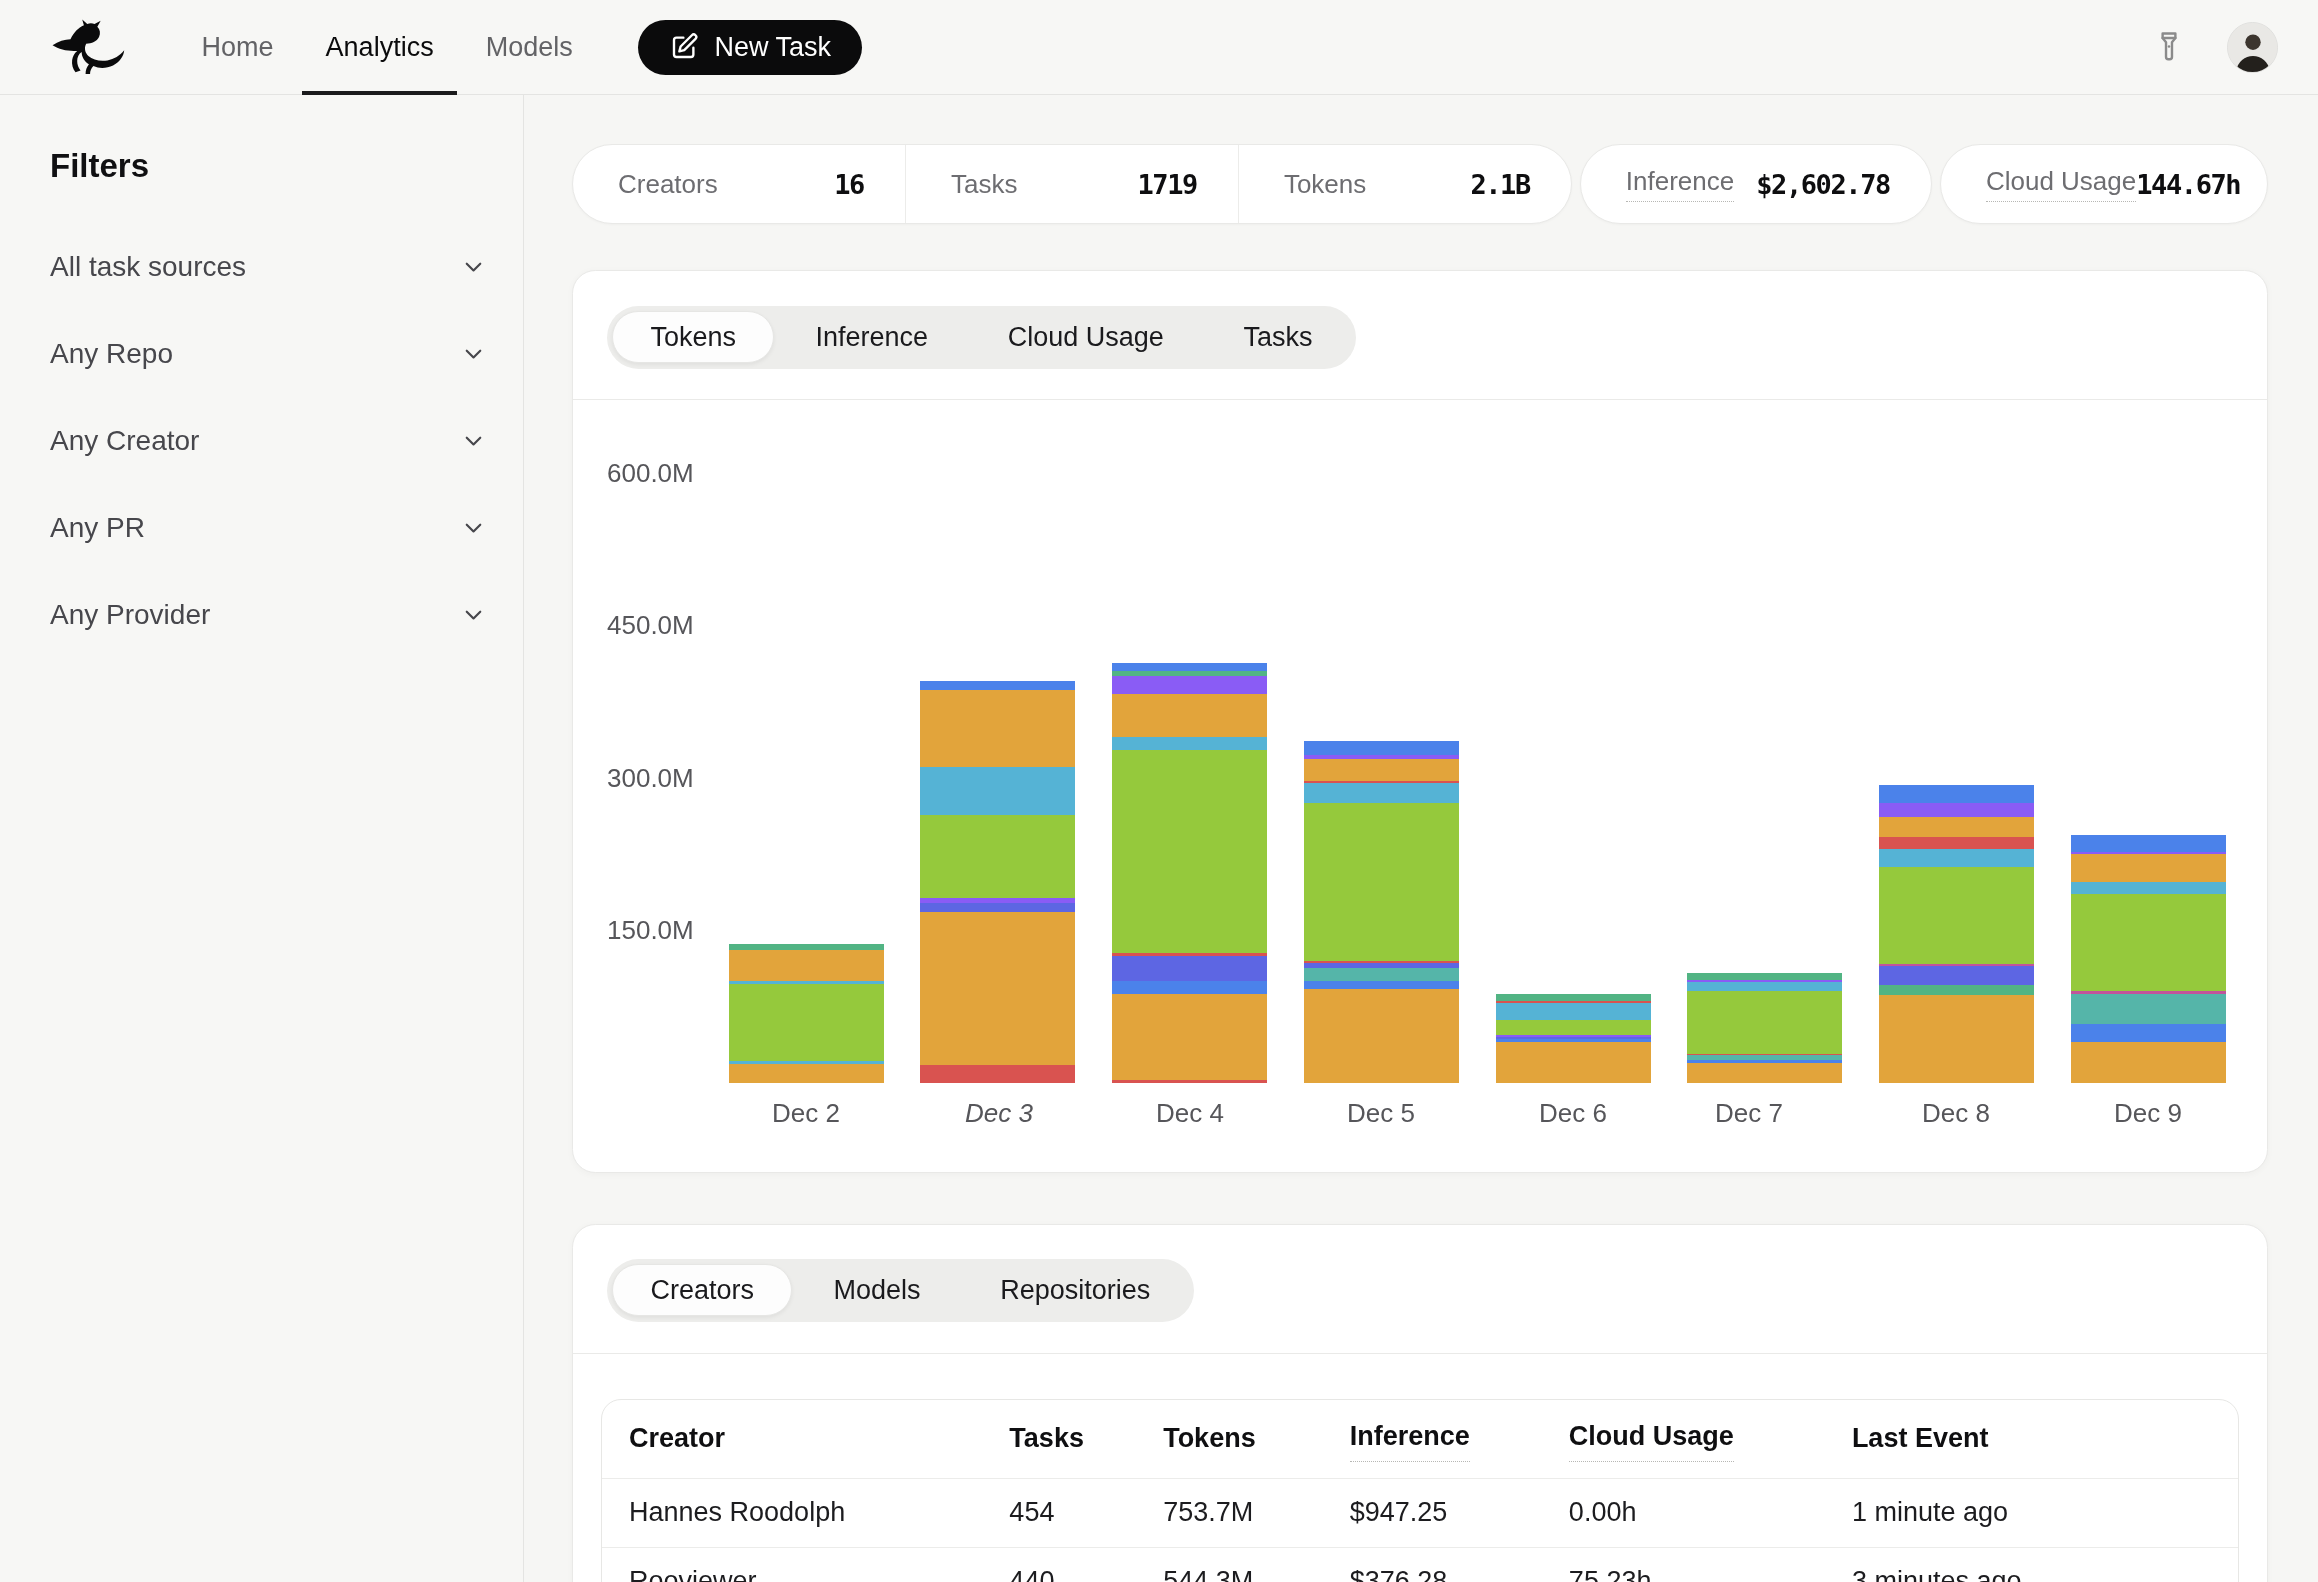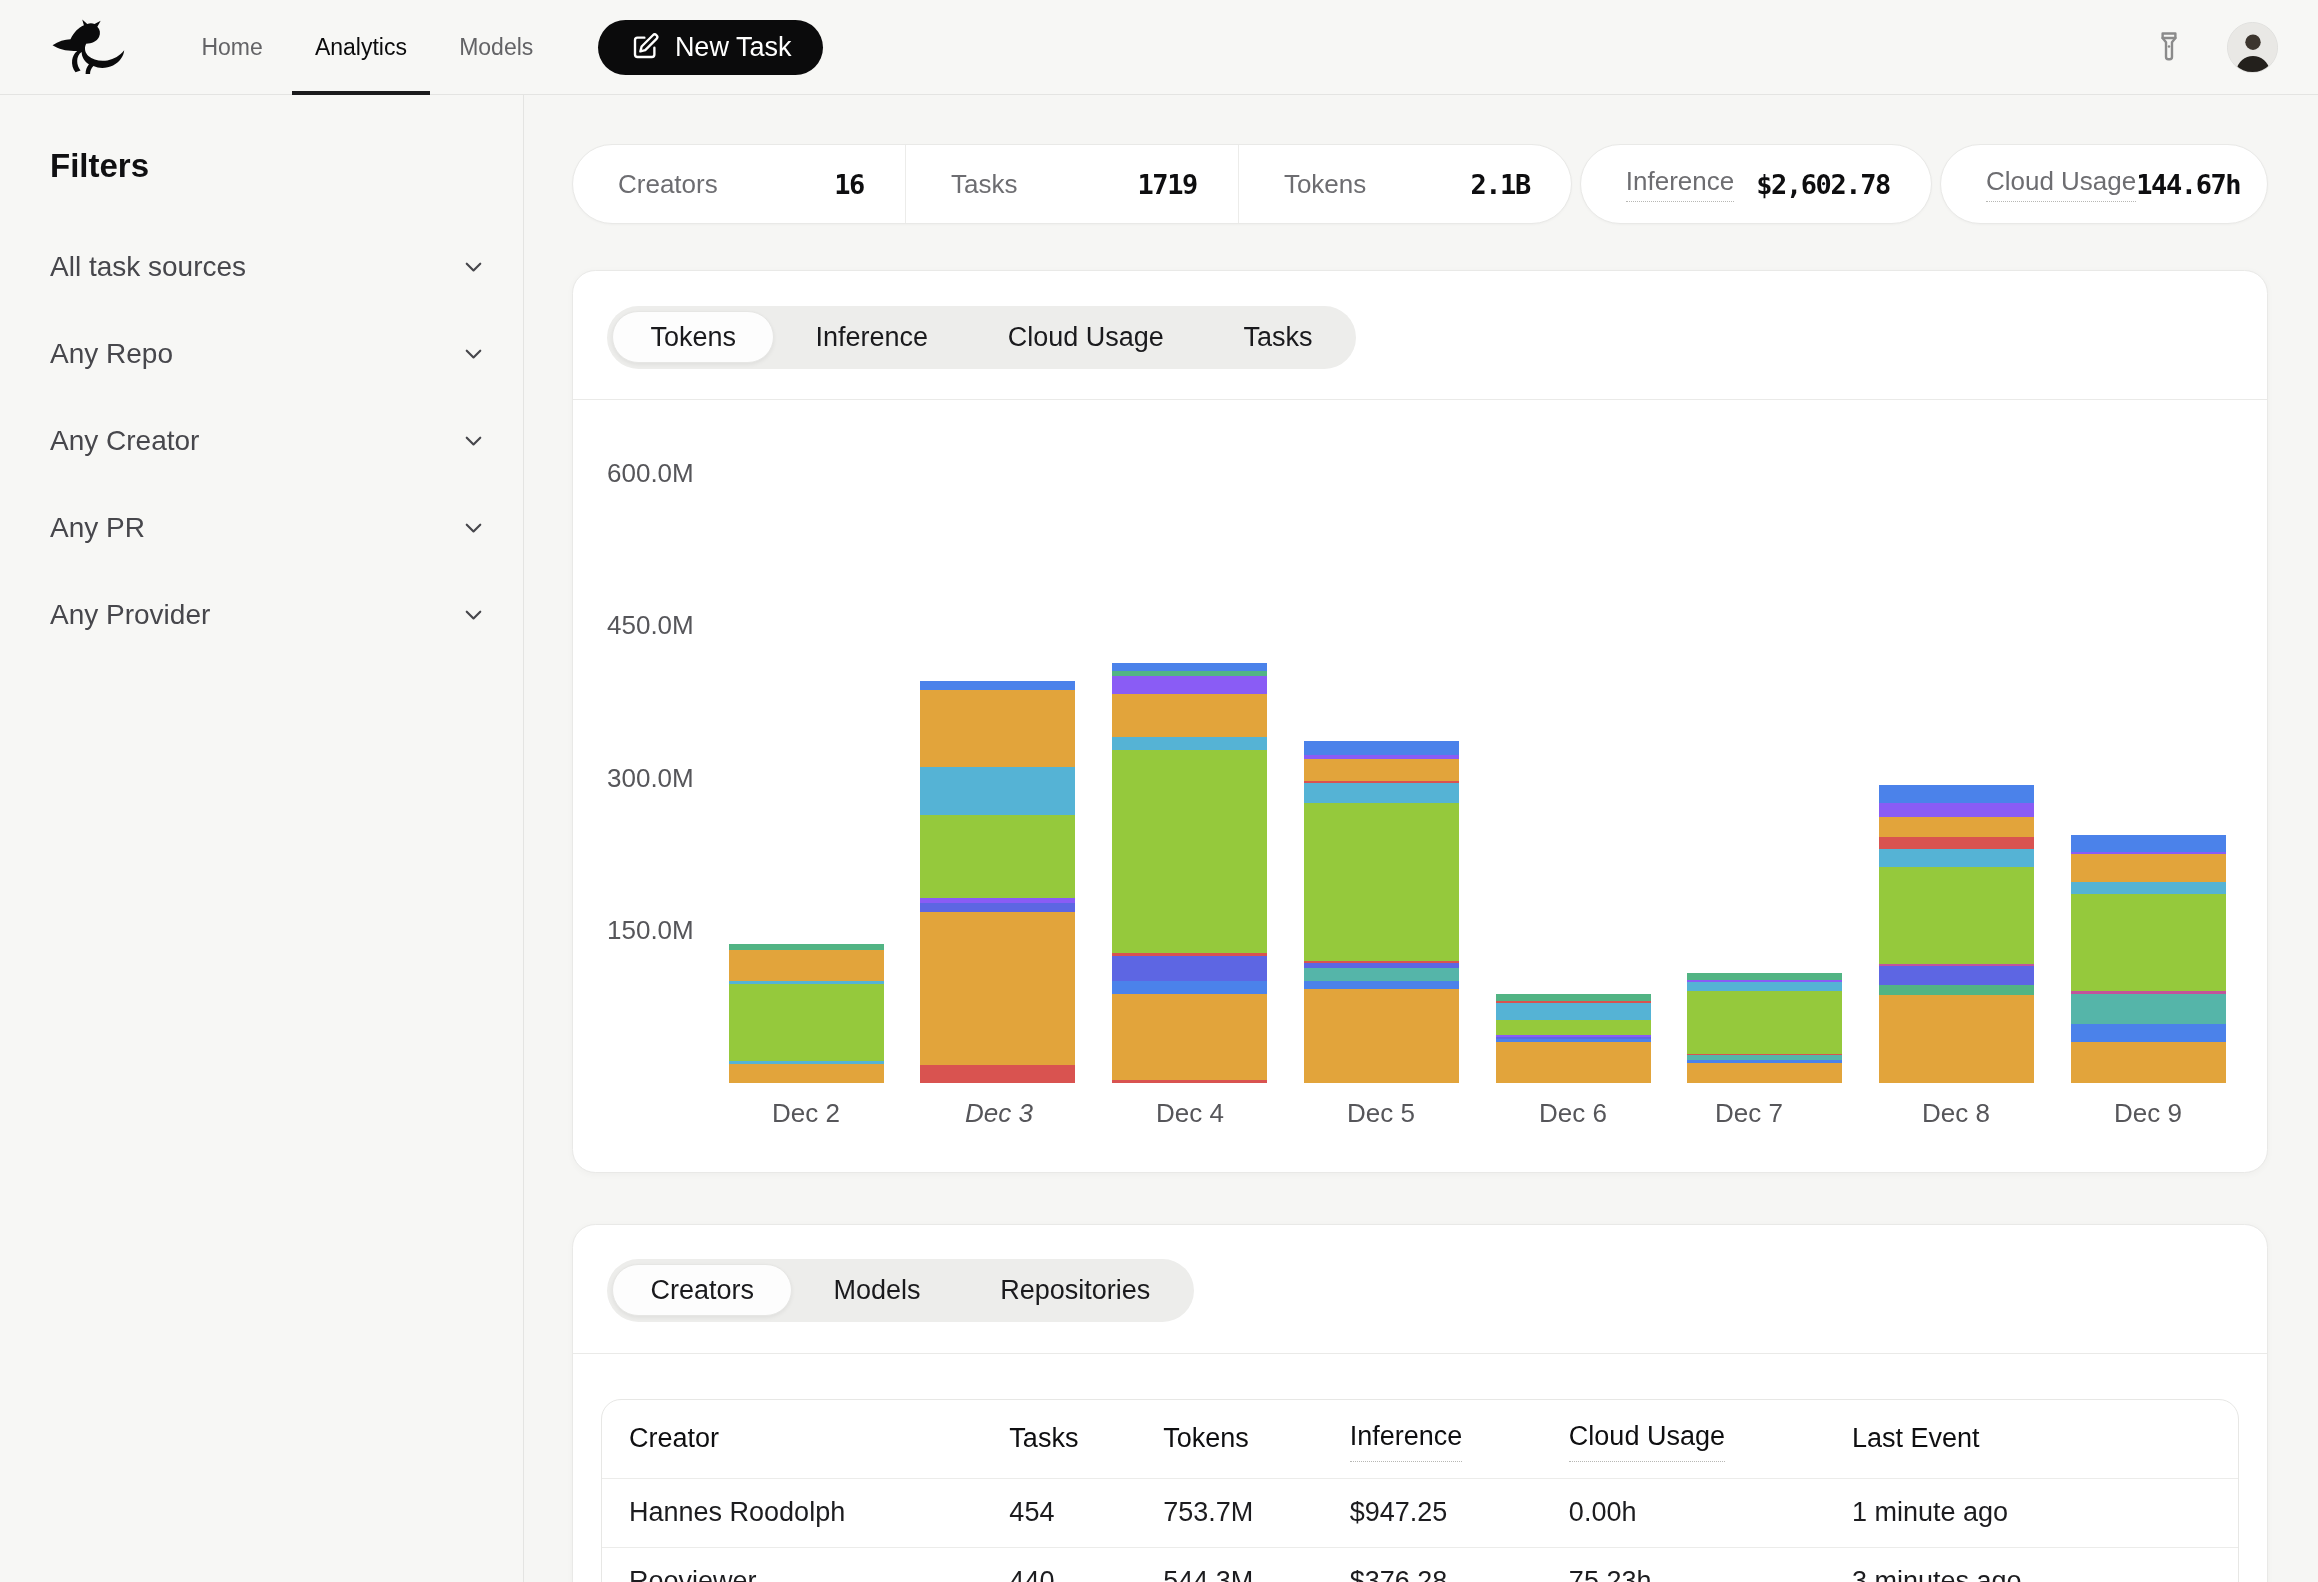--- a/index.html
+++ b/index.html
@@ -12,21 +12,21 @@
     -webkit-font-smoothing:antialiased;
   }
   
   .topnav {
     height:95px; background:#f7f7f5; border-bottom:0.9px solid #e4e4e2;
     display:flex; align-items:center; padding:0 41px 0 50px; position:relative;
   }
   .logo { width:79px; height:56px; margin-right:49px; display:flex; align-items:center; cursor:pointer; }
   .nav-item {
     position:relative; height:94px; display:flex; align-items:center;
-    padding:0 23.4px; margin-right:5.4px; font-size:23px; color:#636366; cursor:pointer;
+    padding:0 23.4px; margin-right:5.4px; font-size:27px; color:#636366; cursor:pointer;
   }
   .nav-item.active { color:#0b0b0c; }
   .nav-item.active::after {
     content:""; position:absolute; left:0; right:0; bottom:-0.9px; height:3.6px; background:#1b1b1d;
   }
   .new-task-btn {
     margin-left:36px; height:55px; padding:0 31.5px; border-radius:899px;
     background:#0b0b0c; color:#fff; border:none; font-size:27px;
     display:flex; align-items:center; gap:15.3px; cursor:pointer;
     font-family:"Liberation Sans", sans-serif;
@@ -106,21 +106,21 @@
   .table-card .tabs-wrap { padding:34px 0 0 34px; }
   .table-card .card-divider { margin-top:31.5px; }
   .data-table {
     margin:45px 28px 0; border:0.9px solid #e7e7e5; border-radius:20px; overflow:hidden;
   }
   .tgrid {
     display:grid;
     grid-template-columns:24.9% 9.4% 11.4% 13.4% 17.3% 1fr;
     align-items:center;
   }
-  .thead { padding:16px 0; font-size:27px; font-weight:400; color:#0f0f11; }
+  .thead { padding:16px 0; font-size:27px; font-weight:700; color:#0f0f11; }
   .thead .cell, .trow .cell { line-height:41px; }
   .cell:first-child { padding-left:27px; }
   .th-underlined { border-bottom:1.8px dotted #b7b7b4; padding-bottom:3.6px; cursor:help; }
   .th-inline { display:inline-block; }
   .trow { padding:13.5px 0; border-top:0.9px solid #ececea; font-size:27px; color:#1c1c1f; cursor:pointer; }
 </style>
 </head>
 <body>
 
 <header class="topnav">

